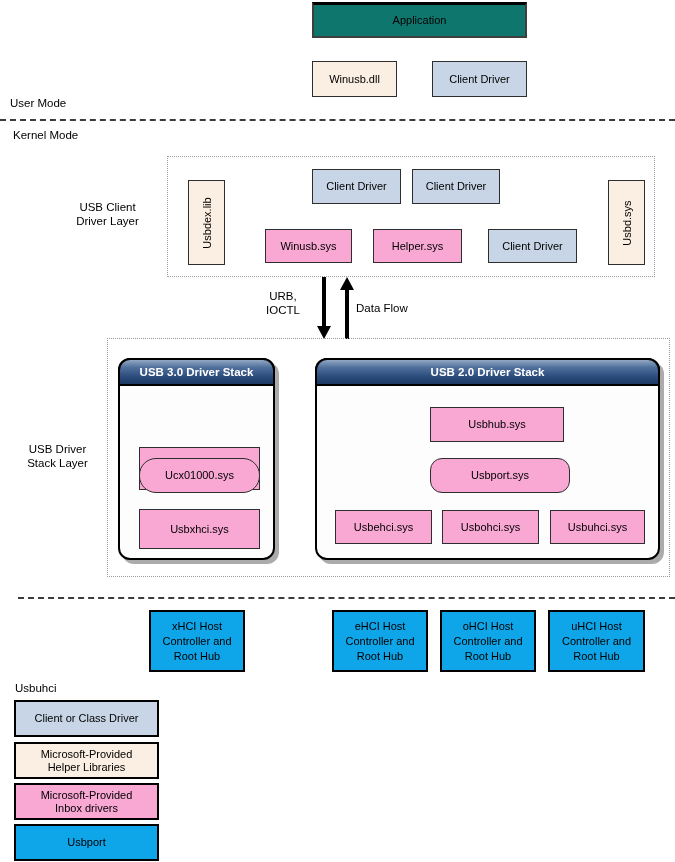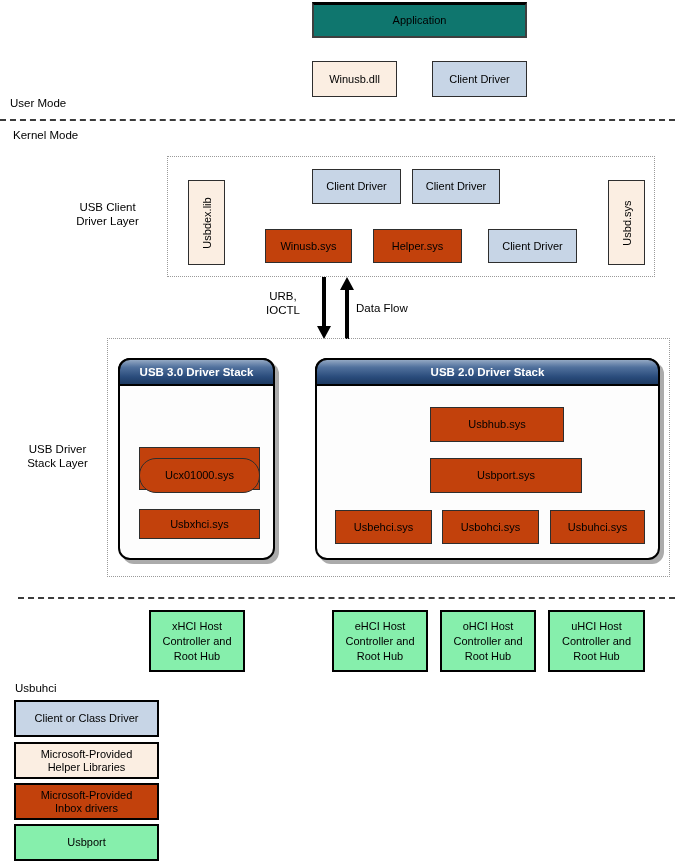--- a/index.html
+++ b/index.html
@@ -6,22 +6,22 @@
   #canvas{
     position:relative;width:675px;height:862px;background:#fff;
     font-family:"Liberation Sans","DejaVu Sans",sans-serif;color:#000;overflow:hidden;
   }
   .box{position:absolute;display:flex;align-items:center;justify-content:center;
        text-align:center;font-size:11px;line-height:13px;box-sizing:border-box;color:#000;}
   .b1{border:1px solid #2e2e2e;}
   .b2{border:2px solid #000;}
   .blue{background:#C7D5E6;}
   .cream{background:#FBEEE2;}
-  .green{background:#c2410c;}
-  .hw{background:#86efac;}
+  .green{background:#f9a8d4;}
+  .hw{background:#0ea5e9;}
   .gray{background:#0f766e;border:2px solid #3f3f3f;border-top:3px solid #000;}
   .dotted{position:absolute;border:1px dotted #9a9a9a;box-sizing:border-box;}
   .dash{position:absolute;border-top:2px dashed #3c3c3c;height:0;}
   .lbl{position:absolute;font-size:11.5px;line-height:14px;color:#000;}
   .center{text-align:center;}
   .vbox{position:absolute;box-sizing:border-box;}
   .vlabel{position:absolute;top:50%;left:50%;transform:translate(-50%,-50%) rotate(-90deg);
           white-space:nowrap;font-size:11px;color:#000;}
   .stack{position:absolute;background:#FDFDFD;border:2px solid #000;border-radius:12px;
          box-shadow:4px 4px 0 #ABABAB;box-sizing:border-box;}
@@ -101,33 +101,33 @@
   <div class="stack" style="left:118px;top:358px;width:157px;height:202px;">
     <div class="stack-header">
       <span>USB 3.0 Driver Stack</span>
     </div>
     <div class="box b1 green" style="left:19px;top:47px;width:121px;height:43px;margin-top:40px;">
       <span>Usbhub3.sys</span>
     </div>
     <div class="box b1 green" style="left:19px;top:98px;width:121px;height:35px;border-radius:17px;">
       <span>Ucx01000.sys</span>
     </div>
-    <div class="box b1 green" style="left:19px;top:149px;width:121px;height:30px;">
+    <div class="box b1 green" style="left:19px;top:149px;width:121px;height:40px;">
       <span>Usbxhci.sys</span>
     </div>
   </div>
 
   <div class="stack" style="left:315px;top:358px;width:345px;height:202px;">
     <div class="stack-header">
       <span>USB 2.0 Driver Stack</span>
     </div>
     <div class="box b1 green" style="left:113px;top:47px;width:134px;height:35px;">
       <span>Usbhub.sys</span>
     </div>
-    <div class="box b1 green" style="left:113px;top:98px;width:152px;height:35px;">
+    <div class="box b1 green" style="left:113px;top:98px;width:140px;height:35px;border-radius:12px;">
       <span>Usbport.sys</span>
     </div>
     <div class="box b1 green" style="left:18px;top:150px;width:97px;height:34px;">
       <span>Usbehci.sys</span>
     </div>
     <div class="box b1 green" style="left:125px;top:150px;width:97px;height:34px;">
       <span>Usbohci.sys</span>
     </div>
     <div class="box b1 green" style="left:233px;top:150px;width:95px;height:34px;">
       <span>Usbuhci.sys</span>

